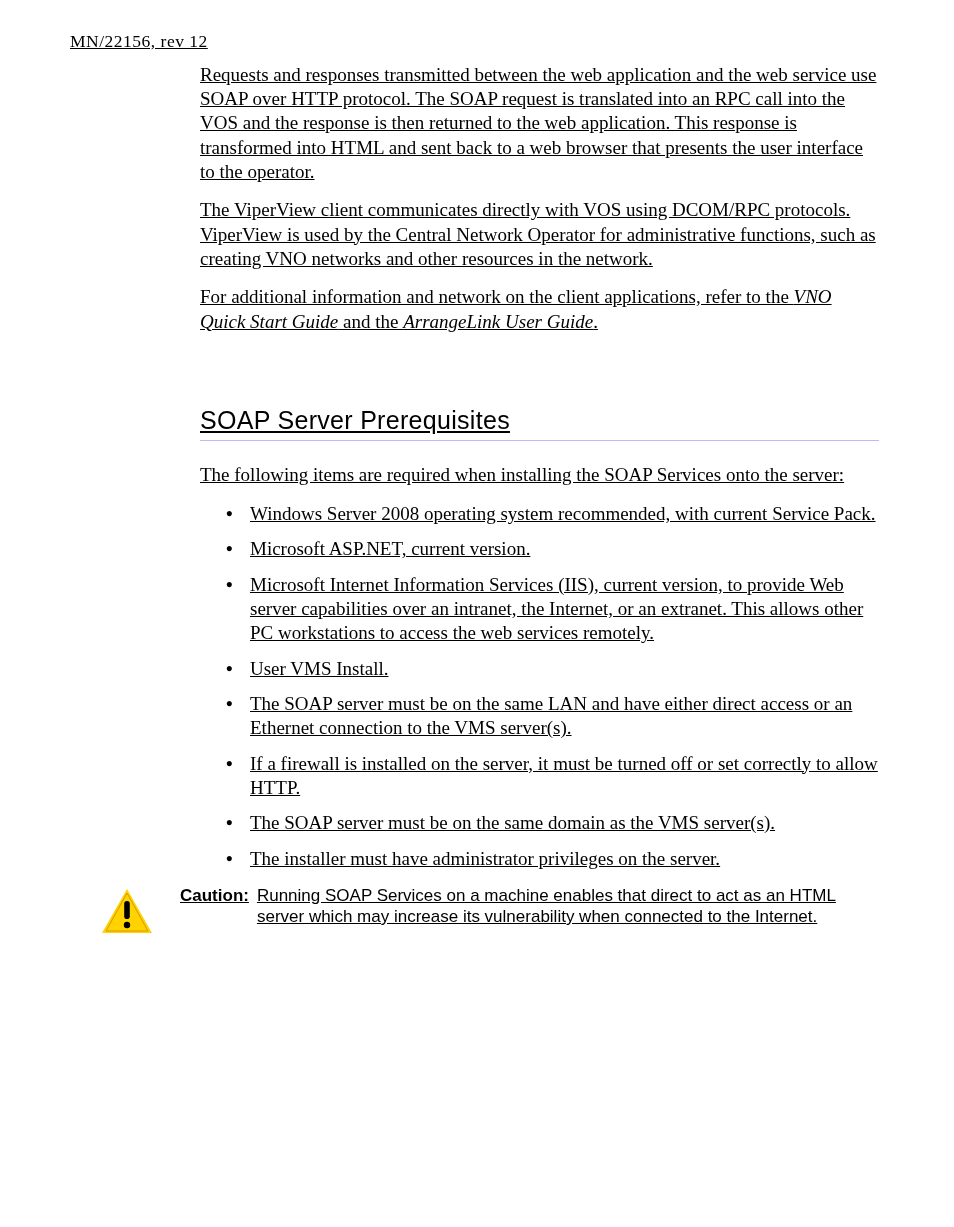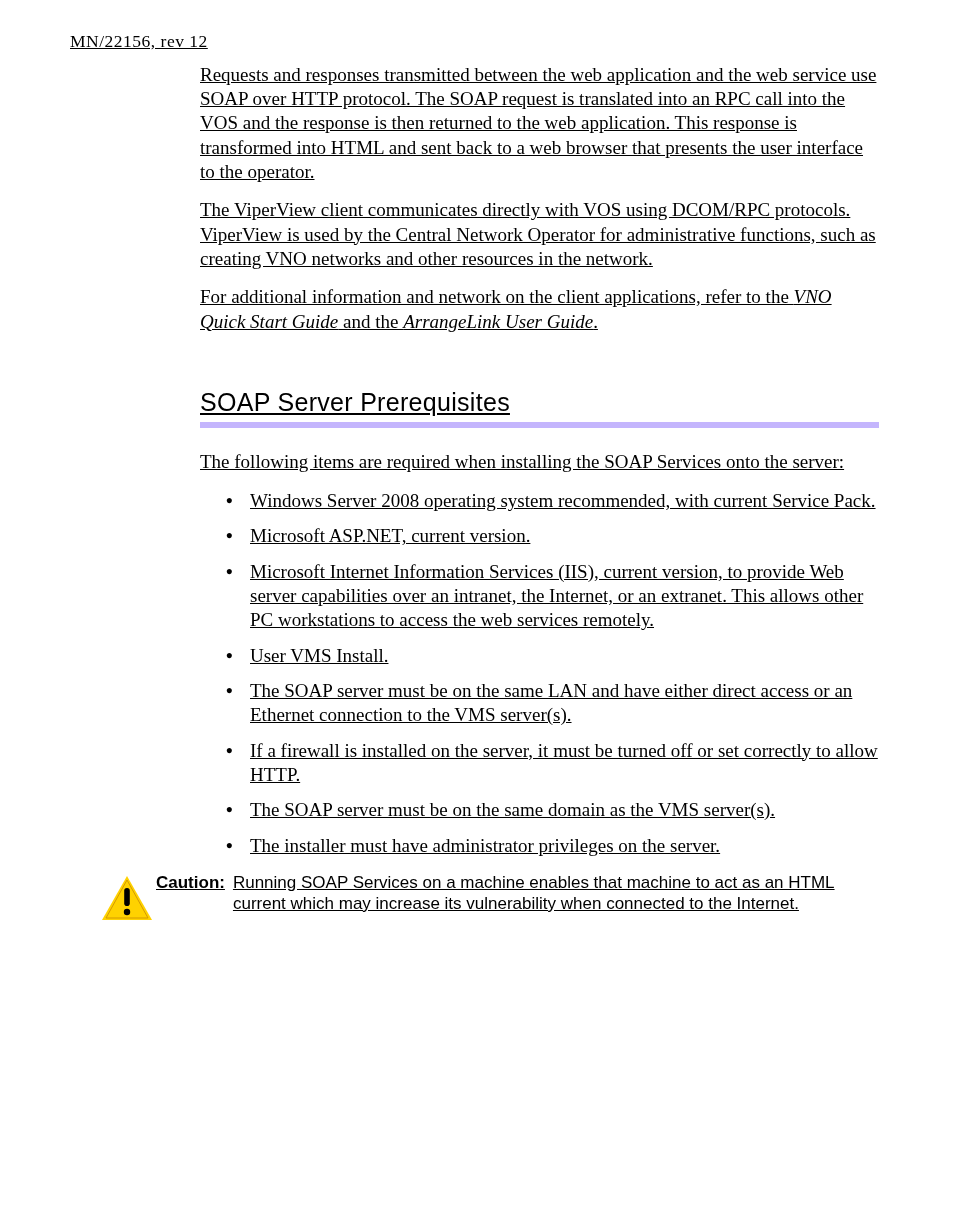--- a/index.html
+++ b/index.html
@@ -46,24 +46,24 @@
     margin: 0 0 14px 0;
     font-size: 19px;
     line-height: 1.28;
   }
   .italic { font-style: italic; }
   .section-heading {
     font-family: Arial, Helvetica, sans-serif;
     font-size: 25px;
     font-weight: normal;
     letter-spacing: 0.3px;
-    margin-top: 52px;
+    margin-top: 70px;
     margin-bottom: 0;
     padding-bottom: 4px;
-    border-bottom: 6px solid #c4b5fd;
+    border-bottom: 1px solid #c4b5fd;
   }
   .list-intro {
     margin: 22px 0 14px 0;
     font-size: 19px;
   }
   ul.bullets {
     list-style: none;
     padding: 0;
     margin: 0 0 14px 26px;
   }
@@ -80,21 +80,21 @@
     left: 0;
     top: 0;
     font-weight: bold;
     font-size: 19px;
   }
   .caution-block {
     display: flex;
     align-items: flex-start;
     margin-top: 10px;
     margin-left: -100px;
-    gap: 2px;
+    gap: 26px;
   }
   .caution-icon {
     flex: 0 0 auto;
     width: 54px;
     height: 48px;
     margin-top: 2px;
   }
   .caution-text {
     font-family: Arial, Helvetica, sans-serif;
     font-size: 17px;
@@ -166,20 +166,20 @@
       <div class="caution-icon">
         <svg viewBox="0 0 54 48" width="54" height="48">
           <polygon points="27,2 52,46 2,46" fill="#ffd200" stroke="none"></polygon>
           <polygon points="27,6 48,44 6,44" fill="none" stroke="#d49a00" stroke-width="1"></polygon>
           <rect x="24.2" y="14" width="5.6" height="18" rx="2.8" fill="#000"></rect>
           <circle cx="27" cy="38" r="3.2" fill="#000"></circle>
         </svg>
       </div>
       <div class="caution-text">
         <span class="caution-label">Caution:</span>
-        <span class="caution-body">Running SOAP Services on a machine enables that machine to act as an HTML current which may increase its vulnerability when connected to the Internet.</span>
+        <span class="caution-body">Running SOAP Services on a machine enables that direct to act as an HTML server which may increase its vulnerability when connected to the Internet.</span>
       </div>
     </div>
 
   </div>
 
 
 </div>
 
 </body></html>

